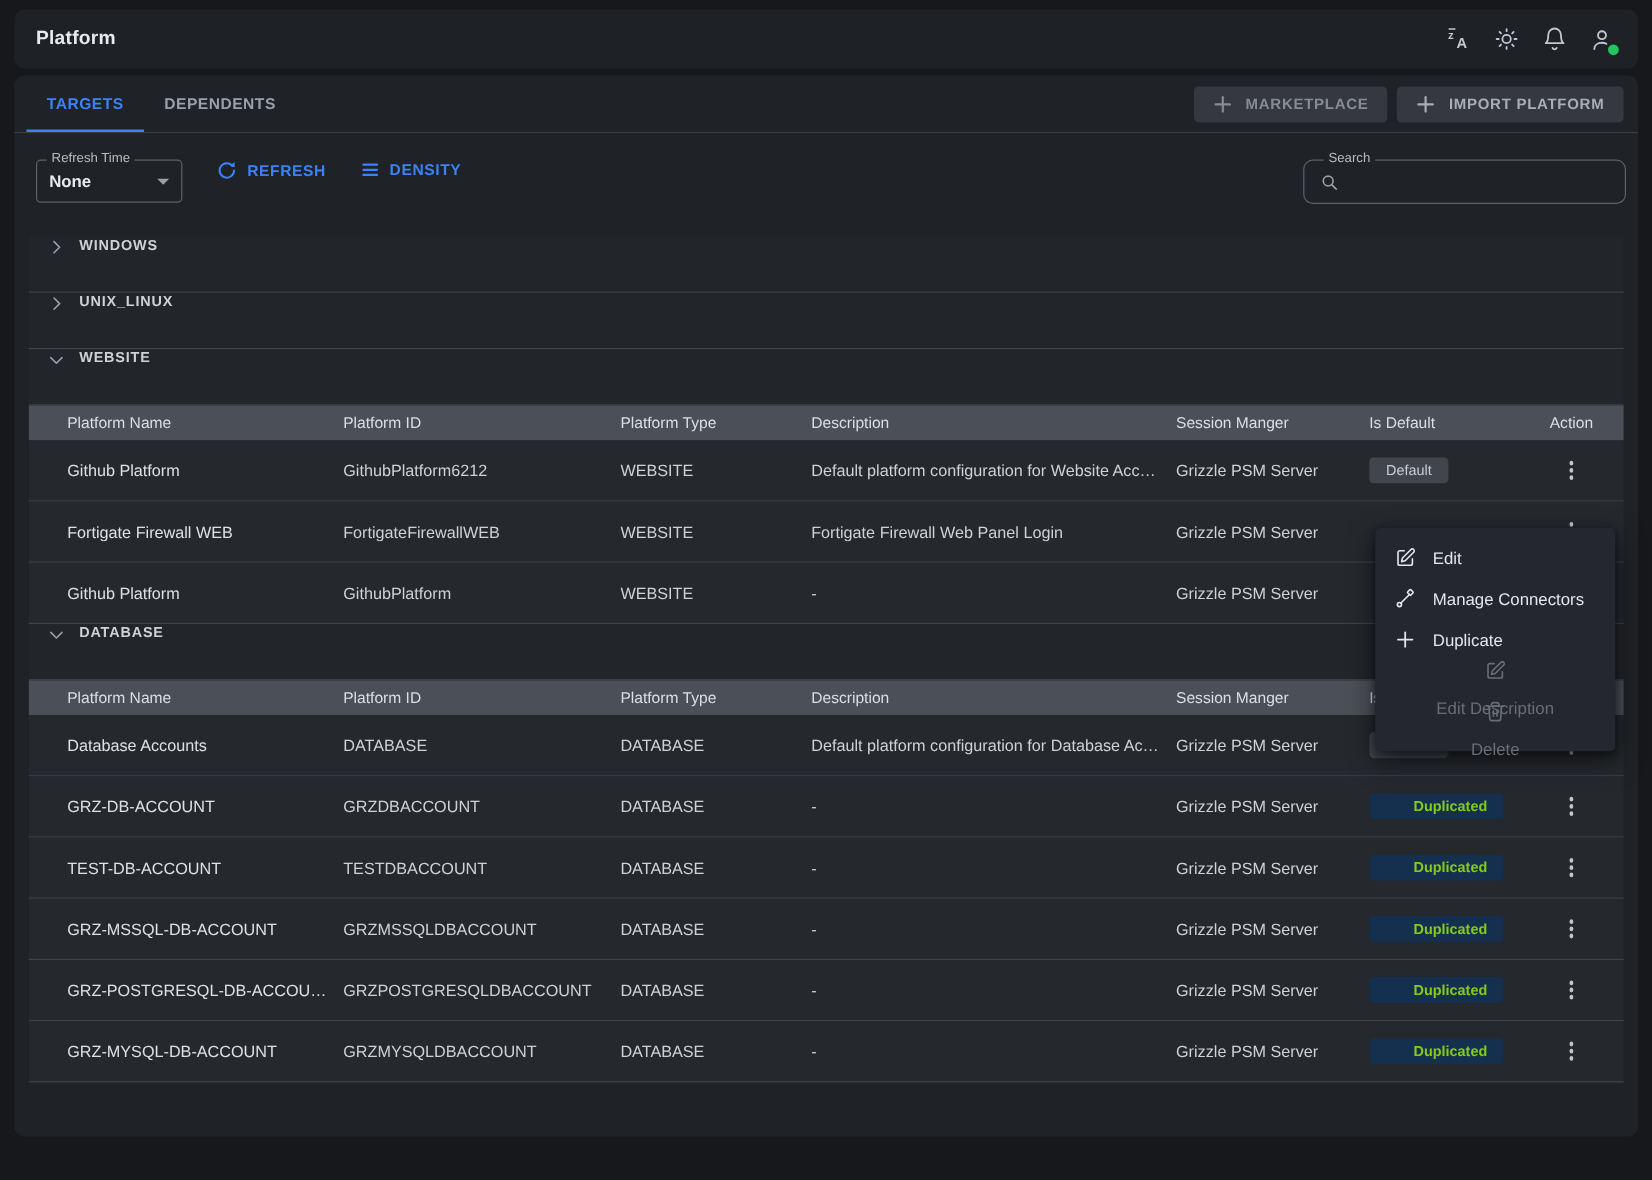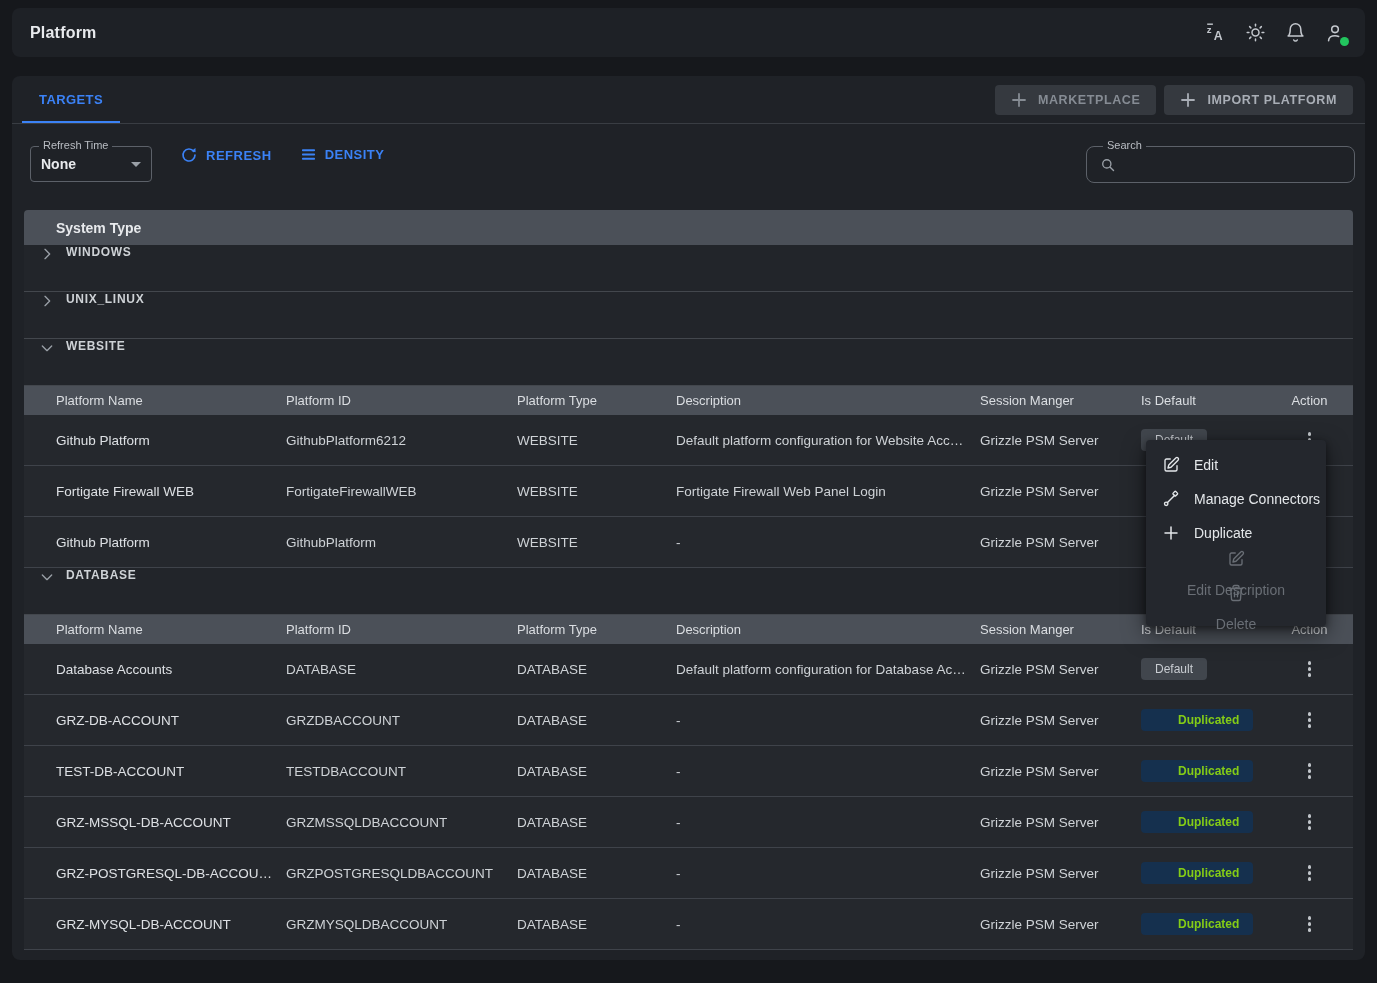--- a/index.html
+++ b/index.html
@@ -7,21 +7,21 @@
 
   
   .topbar { position:absolute; left:12px; top:8px; width:1353px; height:49px; background:#1e2126; border-radius:8px; display:flex; align-items:center; padding:0 18px; }
   .topbar .title { font-size:16px; font-weight:700; color:#e8eaed; letter-spacing:.2px; }
   .topbar .icons { margin-left:auto; display:flex; align-items:center; gap:16px; }
   .icon-btn { width:24px; height:24px; display:flex; align-items:center; justify-content:center; color:#c3c7cd; position:relative; cursor:pointer; }
   .icon-btn svg { display:block; }
   .status-dot { position:absolute; right:-2px; bottom:-1px; width:9px; height:9px; border-radius:50%; background:#22c55e; }
 
   
-  .panel { position:absolute; left:12px; top:76px; width:1353px; height:884px; background:#1f2227; border-radius:8px; }
+  .panel { position:absolute; left:12px; top:63px; width:1353px; height:884px; background:#1f2227; border-radius:8px; }
 
   .tabs-row { height:48px; border-bottom:1px solid #393d43; display:flex; align-items:stretch; padding:0 10px; }
   .tab { padding:0 17px; display:flex; align-items:center; font-size:13px; font-weight:700; letter-spacing:.4px; color:#9aa0a7; cursor:pointer; }
   .tab.active { color:#3b82f6; box-shadow:inset 0 -2px 0 #3b82f6; }
   .hdr-actions { margin-left:auto; display:flex; gap:8px; align-items:center; padding-right:2px; }
   .btn { height:30px; background:#35393f; border-radius:4px; display:flex; align-items:center; gap:11px; padding:0 16px; font-size:12.5px; font-weight:700; letter-spacing:.6px; cursor:pointer; }
   .btn.marketplace { color:#868c94; }
   .btn.import { color:#a9aeb6; }
   .btn svg { display:block; }
 
@@ -50,21 +50,21 @@
   .row .c0 { color:#dde0e4; }
   .action-head { text-align:center; padding-right:0; }
   .action-cell { display:flex; justify-content:center; padding-right:0; }
   .chip { display:inline-block; padding:5px 14px; border-radius:4px; font-size:12px; line-height:1; }
   .chip-default { background:#41464d; color:#c9cdd2; }
   .chip-duplicated { background:#15304e; color:#84cc16; font-weight:700;padding-left:37px; }
   .kebab { width:24px; height:24px; display:flex; flex-direction:column; align-items:center; justify-content:center; gap:2.5px; cursor:pointer; }
   .kebab i { width:3.5px; height:3.5px; border-radius:50%; background:#c2c6cb; }
 
   
-  .context-menu { position:absolute; left:1146px; top:440px; width:180px; background:#24272d; border-radius:4px; padding:8px 0; z-index:50;
+  .context-menu { position:absolute; left:1146px; top:440px; width:200px; background:#24272d; border-radius:4px; padding:8px 0; z-index:50;
     box-shadow:0 8px 22px rgba(0,0,0,.55), 0 2px 6px rgba(0,0,0,.4); }
   .menu-item { height:34px; display:flex; align-items:center; gap:14px; padding:0 16px; font-size:14px; font-weight:500; color:#e4e7ea; cursor:pointer; white-space:nowrap; }
   .menu-item.disabled { color:#696e75; cursor:default;flex-direction:column; }
   .menu-item svg { display:block; flex:none; }
 </style>
 </head>
 <body>
 
 <div class="topbar">
   <span class="title">Platform</span>
@@ -102,20 +102,21 @@
       </svg>
       <span class="status-dot"></span>
     </span>
   </div>
 </div>
 
 <div class="panel">
 
   <div class="tabs-row">
     <div class="tab active">TARGETS</div>
+    <div class="tab">DEPENDENTS</div>
     <div class="hdr-actions">
       <div class="btn marketplace">
         <svg width="16" height="16" viewBox="0 0 16 16" stroke="currentColor" stroke-width="1.8" stroke-linecap="round">
             <line x1="8" y1="2" x2="8" y2="14"></line>
             <line x1="2" y1="8" x2="14" y2="8"></line>
           </svg>
         <span>MARKETPLACE</span>
       </div>
       <div class="btn import">
         <svg width="16" height="16" viewBox="0 0 16 16" stroke="currentColor" stroke-width="1.8" stroke-linecap="round">
@@ -152,21 +153,20 @@
       <span class="float-lbl">Search</span>
       <svg width="20" height="20" viewBox="0 0 24 24" fill="none" stroke="#9aa0a7" stroke-width="1.8" stroke-linecap="round">
         <circle cx="10.5" cy="10.5" r="5.5"></circle>
           <line x1="15" y1="15" x2="19.5" y2="19.5"></line>
       </svg>
       <input type="text" value="" style="">
     </div>
   </div>
 
   <div class="table">
-    <div class="systype">System Type</div>
     <div id="table-body">
         <div class="group-row">
           <span class="chev">
             <svg width="16" height="16" viewBox="0 0 24 24" fill="none" stroke="currentColor" stroke-width="2" stroke-linecap="round" stroke-linejoin="round">
               <polyline points="9,5 16,12 9,19"></polyline>
             </svg>
           </span>
           <span class="glabel">WINDOWS</span>
         </div>
         <div class="group-row">

